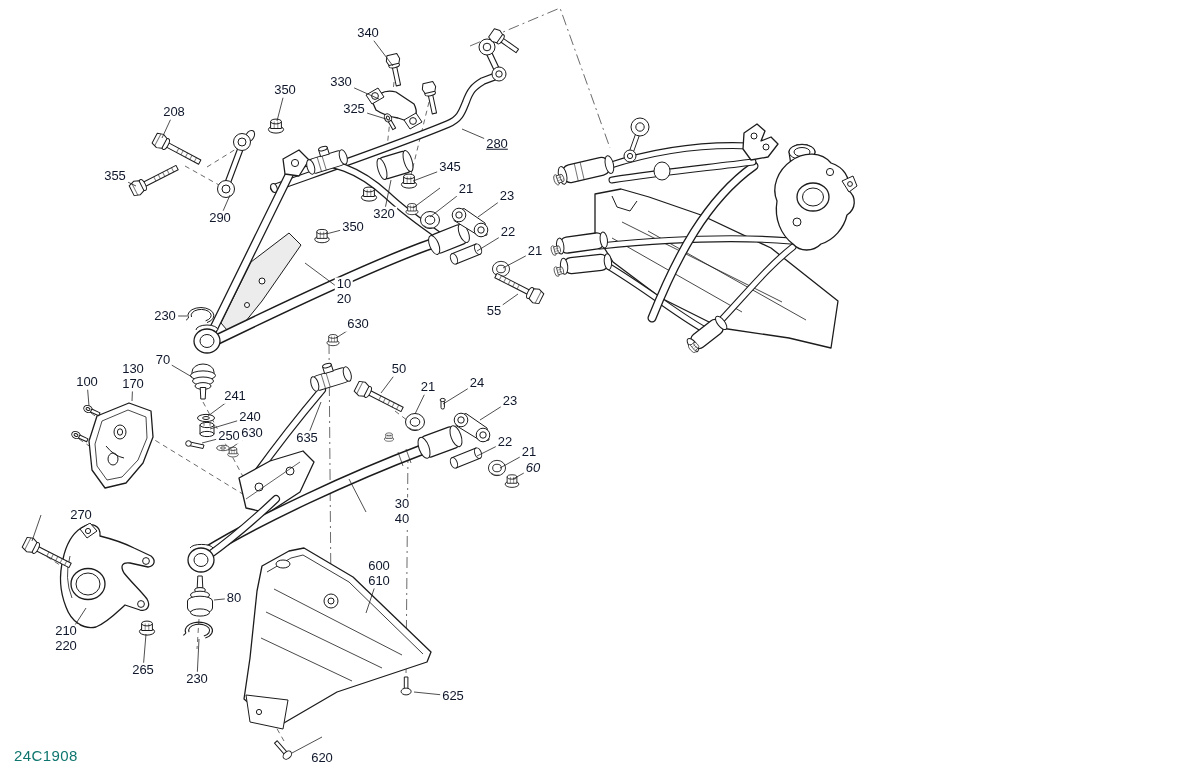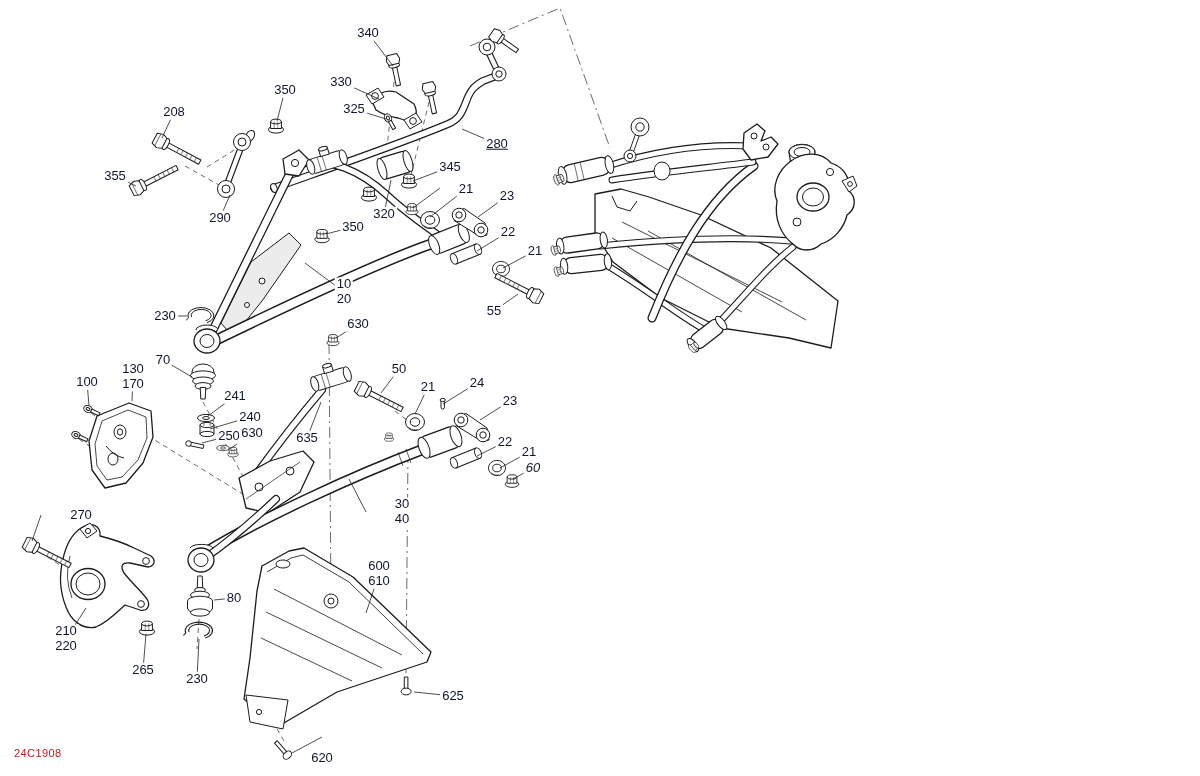--- a/index.html
+++ b/index.html
@@ -23,21 +23,21 @@
   .t6w{fill:none;stroke:#fff;stroke-width:4.2;stroke-linecap:round;}
   .t5{fill:none;stroke:#1c1c1c;stroke-width:5;stroke-linecap:round;}
   .t5w{fill:none;stroke:#fff;stroke-width:3.2;stroke-linecap:round;}
   .cl{fill:none;stroke:#5a5a5a;stroke-width:.9;stroke-dasharray:11 4 2 4;}
   .dsh{fill:none;stroke:#5a5a5a;stroke-width:.9;stroke-dasharray:5 4;}
   .ld{stroke:#222;stroke-width:.8;}
   
   .callout{position:absolute;transform:translate(-50%,-50%);
            font-size:13px;line-height:1.12;color:#0f172a;background:#fff;
            padding:0 2px;text-align:center;white-space:pre-line;}
-  .code{position:absolute;left:14px;top:747px;font-size:11px;color:#b91c1c;
+  .code{position:absolute;left:14px;top:747px;font-size:15px;color:#0f766e;
         letter-spacing:.4px;}
 </style>
 </head>
 <body>
 
 <div class="stage">
 
 <svg id="artsvg" class="art" width="1200" height="776" viewBox="0 0 1200 776">
   <defs>
     <g id="nutF">

